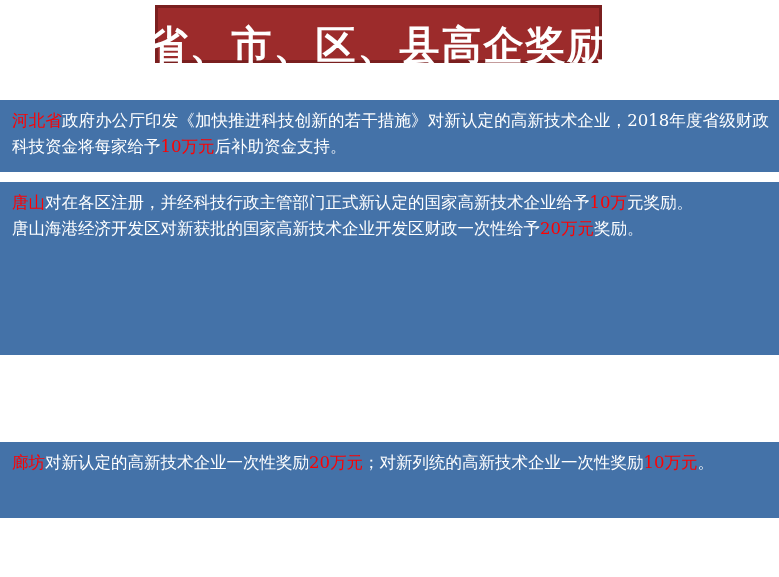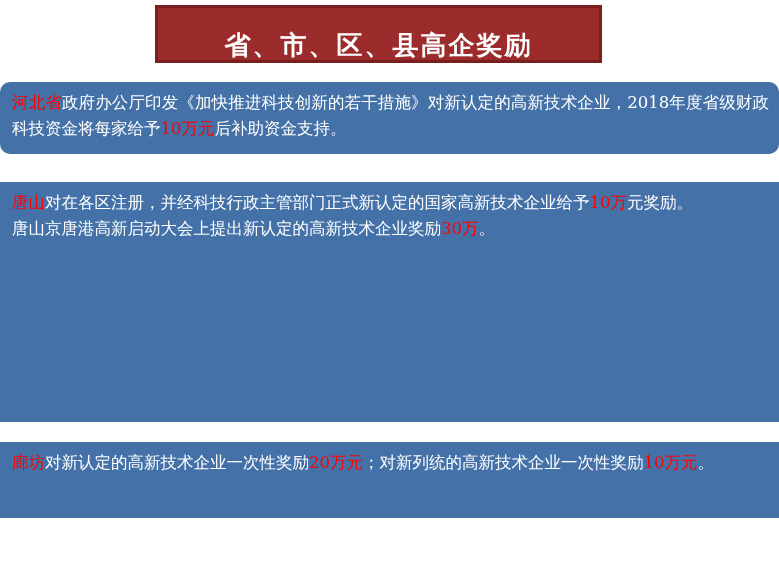--- a/index.html
+++ b/index.html
@@ -28,38 +28,38 @@
     height: 58px;
     background: #9c2b2b;
     border: 3px solid #7a1f1f;
     box-sizing: border-box;
     display: flex;
     align-items: center;
     justify-content: center;
   }
   .title-text {
     color: #ffffff;
-    font-size: 26px;
+    font-size: 40px;
     font-weight: bold;
     letter-spacing: 2px;
     font-family: "DejaVu Serif", "Liberation Serif", serif;
     white-space: nowrap;
     margin-top: 22px;
   }
   
   .block {
     position: absolute;
     left: 0;
     width: 779px;
     background: #4472a8;
     box-sizing: border-box;
     padding: 8px 10px 8px 12px;
   }
-  #block-hebei { top: 82px; height: 72px; border-radius: 10px; }
-  #block-tangshan { top: 182px; height: 240px; }
+  #block-hebei { top: 100px; height: 72px; }
+  #block-tangshan { top: 182px; height: 173px; }
   #block-langfang { top: 442px; height: 100px; }
 
   .para {
     color: #ffffff;
     font-size: 16.5px;
     line-height: 26px;
     font-family: "DejaVu Serif", "Liberation Serif", serif;
     margin: 0;
     text-align: justify;
   }
@@ -83,21 +83,21 @@
   <div class="title-box">
     <span class="title-text">省、市、区、县高企奖励</span>
   </div>
 
   <div class="block" id="block-hebei">
     <p class="para"><span class="red">河北省</span><span>政府办公厅印发《加快推进科技创新的若干措施》对新认定的高新技术企业，2018年度省级财政科技资金将每家给予</span><span class="red">10万元</span><span>后补助资金支持。</span></p>
   </div>
 
   <div class="block" id="block-tangshan">
     <p class="para"><span class="red">唐山</span><span>对在各区注册，并经科技行政主管部门正式新认定的国家高新技术企业给予</span><span class="red">10万</span><span>元奖励。</span></p>
-    <p class="para"><span>唐山京唐港高新启动大会上提出新认定的高新技术企业奖励</span><span class="red">30万</span><span>。</span></p>
+    <p class="para"><span>唐山海港经济开发区对新获批的国家高新技术企业开发区财政一次性给予</span><span class="red">20万元</span><span>奖励。</span></p>
   </div>
 
   <div class="block" id="block-langfang">
     <p class="para"><span class="red">廊坊</span><span>对新认定的高新技术企业一次性奖励</span><span class="red">20万元</span><span>；对新列统的高新技术企业一次性奖励</span><span class="red">10万元</span><span>。</span></p>
   </div>
 
   <div class="bottom-strip"></div>
 
 </div>
 

